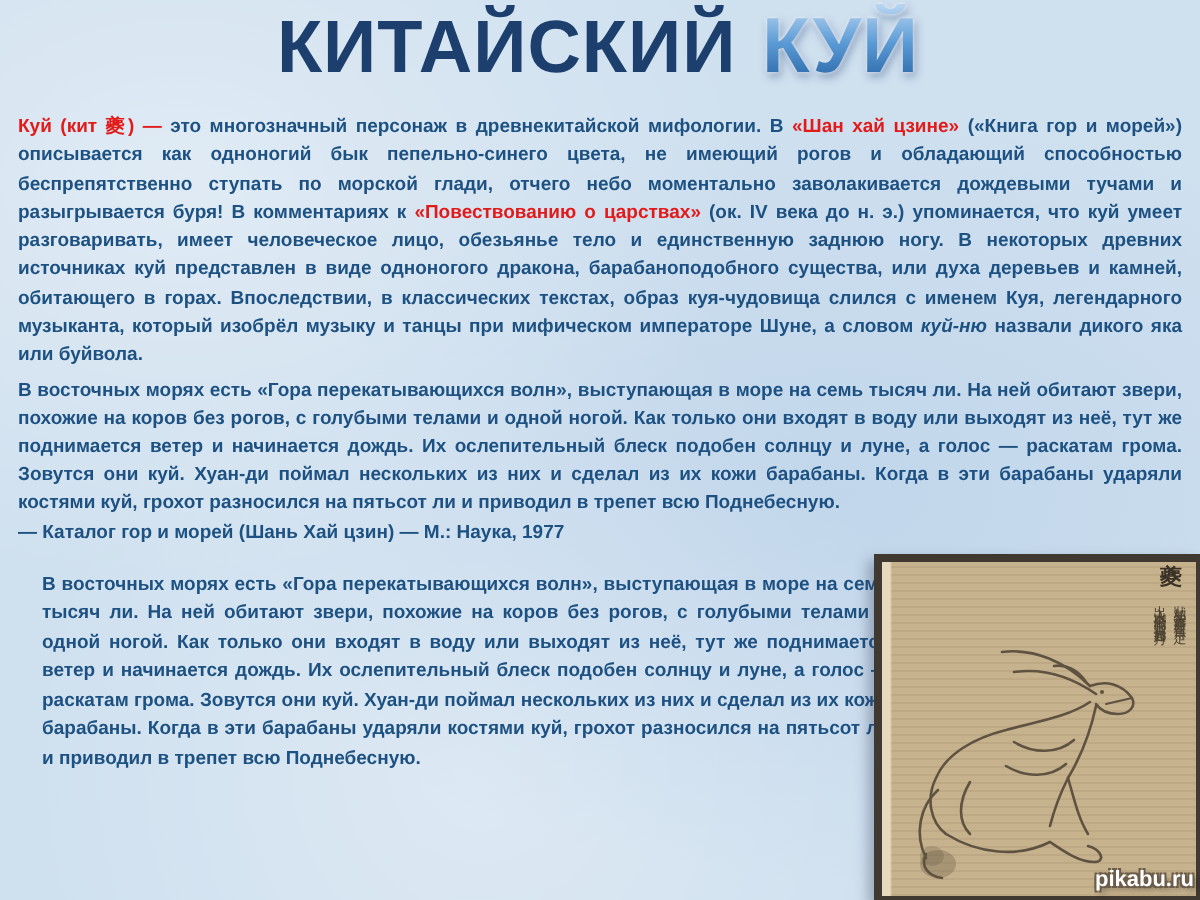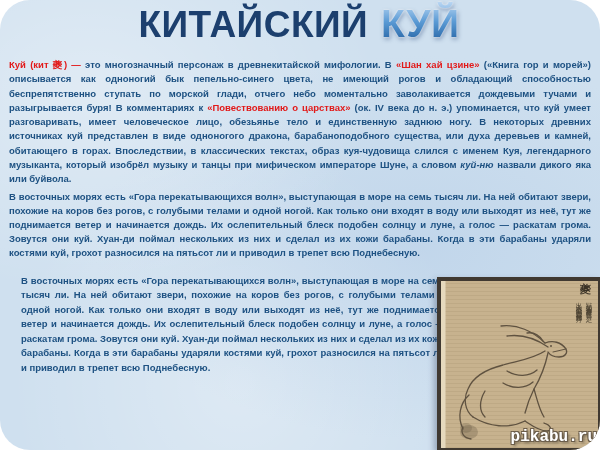--- a/index.html
+++ b/index.html
@@ -4,21 +4,20 @@
 <style>
   * { margin:0; padding:0; box-sizing:border-box; }
   body { font-family:"Liberation Sans","DejaVu Sans",sans-serif; }
   .slide{
     position:relative; width:600px; height:450px; overflow:hidden;
     background:
       radial-gradient(ellipse at 15% 20%, rgba(255,255,255,.35), transparent 40%),
       radial-gradient(ellipse at 70% 55%, rgba(171,198,228,.38), transparent 55%),
       radial-gradient(ellipse at 40% 85%, rgba(255,255,255,.30), transparent 45%),
       #cfe0ef;
-    border-radius: 30px;
   }
   .title{ text-align:center; margin-top:2px; font-size:37px; line-height:44px;
     font-weight:700; color:#1c3f6e; letter-spacing:.5px; white-space:nowrap;}
   .title .t2{
     font-weight:800; font-size:39px; padding:0 2px;
     background:linear-gradient(180deg,#b9d6f2 0%,#5b9bd5 45%,#1f5c9e 100%);
     -webkit-background-clip:text; background-clip:text; color:transparent;
     filter:drop-shadow(0 0 1px rgba(255,255,255,.9)) drop-shadow(1px 2px 2px rgba(50,80,130,.45));
   }
   .content{ padding:0 9px; }
@@ -43,38 +42,39 @@
     box-shadow:-3px 3px 6px rgba(50,60,85,.35);
   }
   .kui-svg{ position:absolute; left:4px; top:18px; }
   .kanji-title{ position:absolute; top:3px; right:7px; font-size:11px; font-weight:700;
     color:#3a3226; line-height:11px;}
   .kanji{ position:absolute; writing-mode:vertical-rl; font-size:6.5px; color:#4a4030;
     letter-spacing:1.5px; line-height:8px;}
   .col1{ top:16px; right:5px; }
   .col2{ top:16px; right:15px; }
   .watermark{
-    position:absolute; right:3px; bottom:4px; font-family:Liberation Mono, monospace;
-    font-size:16px; font-weight:700; color:#fff;
+    position:absolute; right:3px; bottom:4px; font-family:Liberation Sans, sans-serif;
+    font-size:11px; font-weight:700; color:#fff;
     text-shadow:1px 1px 0 #6b5d4a,-1px -1px 0 #6b5d4a,1px -1px 0 #6b5d4a,
       -1px 1px 0 #6b5d4a, 2px 2px 3px rgba(0,0,0,.45);
     padding-left:33px;
   }
 </style>
 </head>
 <body>
 
 <div class="slide">
   <h1 class="title"><span class="t1">КИТАЙСКИЙ</span><span> </span><span class="t2">КУЙ</span></h1>
 
   <div class="content">
 
     <p class="about"><span class="red">Куй (кит 夔) — </span><span>это многозначный персонаж в древнекитайской мифологии. В </span><span class="red">«Шан хай цзине»</span><span> («Книга гор и морей») описывается как одноногий бык пепельно-синего цвета, не имеющий рогов и обладающий способностью беспрепятственно ступать по морской глади, отчего небо моментально заволакивается дождевыми тучами и разыгрывается буря! В комментариях к </span><span class="red">«Повествованию о царствах»</span><span> (ок. IV века до н. э.) упоминается, что куй умеет разговаривать, имеет человеческое лицо, обезьянье тело и единственную заднюю ногу. В некоторых древних источниках куй представлен в виде одноногого дракона, барабаноподобного существа, или духа деревьев и камней, обитающего в горах. Впоследствии, в классических текстах, образ куя-чудовища слился с именем Куя, легендарного музыканта, который изобрёл музыку и танцы при мифическом императоре Шуне, а словом </span><span class="ital">куй-ню</span><span> назвали дикого яка или буйвола.</span></p>
 
     <p class="qbody">В восточных морях есть «Гора перекатывающихся волн», выступающая в море на семь тысяч ли. На ней обитают звери, похожие на коров без рогов, с голубыми телами и одной ногой. Как только они входят в воду или выходят из неё, тут же поднимается ветер и начинается дождь. Их ослепительный блеск подобен солнцу и луне, а голос — раскатам грома. Зовутся они куй. Хуан-ди поймал нескольких из них и сделал из их кожи барабаны. Когда в эти барабаны ударяли костями куй, грохот разносился на пятьсот ли и приводил в трепет всю Поднебесную.</p>
+    <p class="cite">— Каталог гор и морей (Шань Хай цзин) — М.: Наука, 1977</p>
 
     <div class="block2">
       <p class="qbody">В восточных морях есть «Гора перекатывающихся волн», выступающая в море на семь тысяч ли. На ней обитают звери, похожие на коров без рогов, с голубыми телами и одной ногой. Как только они входят в воду или выходят из неё, тут же поднимается ветер и начинается дождь. Их ослепительный блеск подобен солнцу и луне, а голос — раскатам грома. Зовутся они куй. Хуан-ди поймал нескольких из них и сделал из их кожи барабаны. Когда в эти барабаны ударяли костями куй, грохот разносился на пятьсот ли и приводил в трепет всю Поднебесную.</p>
 
     </div>
   </div>
 
   <figure class="illustration">
     <svg class="kui-svg" width="132" height="145" viewBox="0 0 132 145" fill="none" stroke="#5f5240" stroke-width="1.3" stroke-linecap="round">
 

